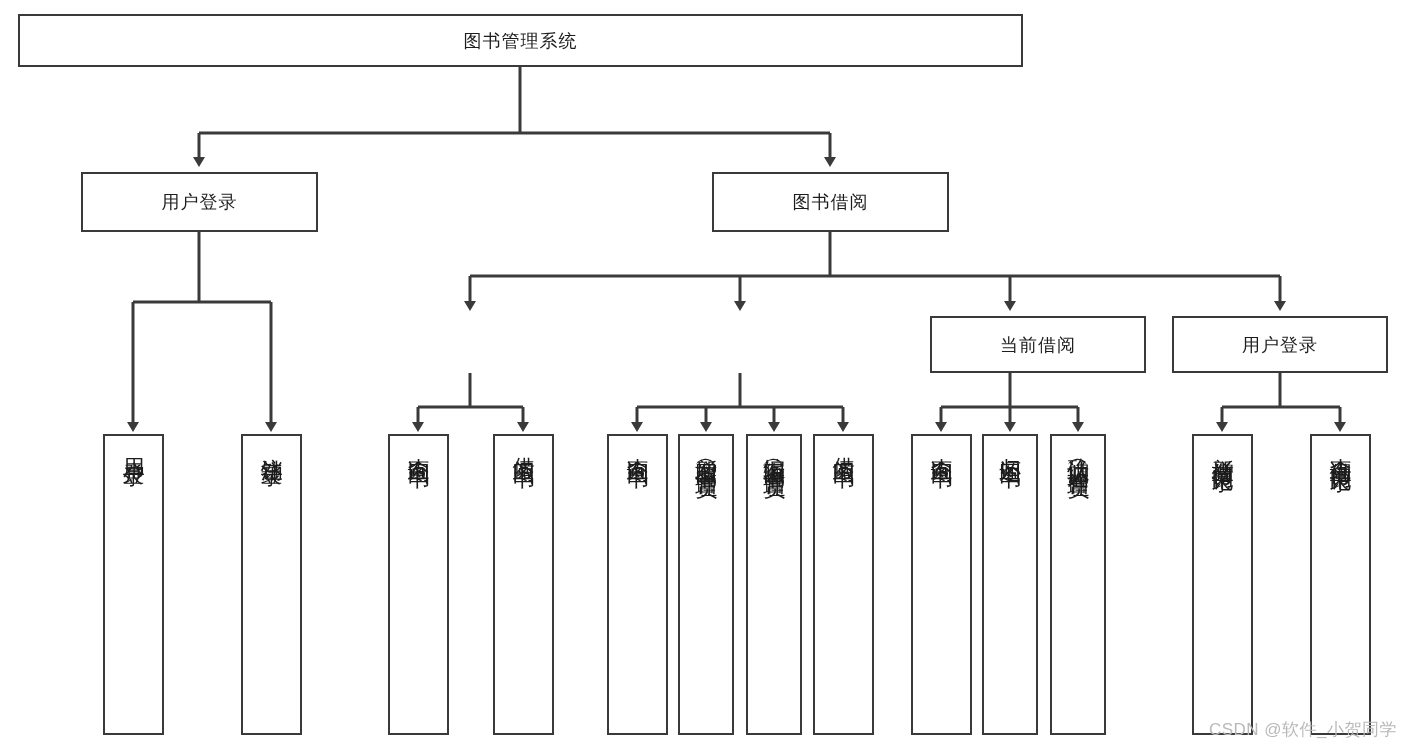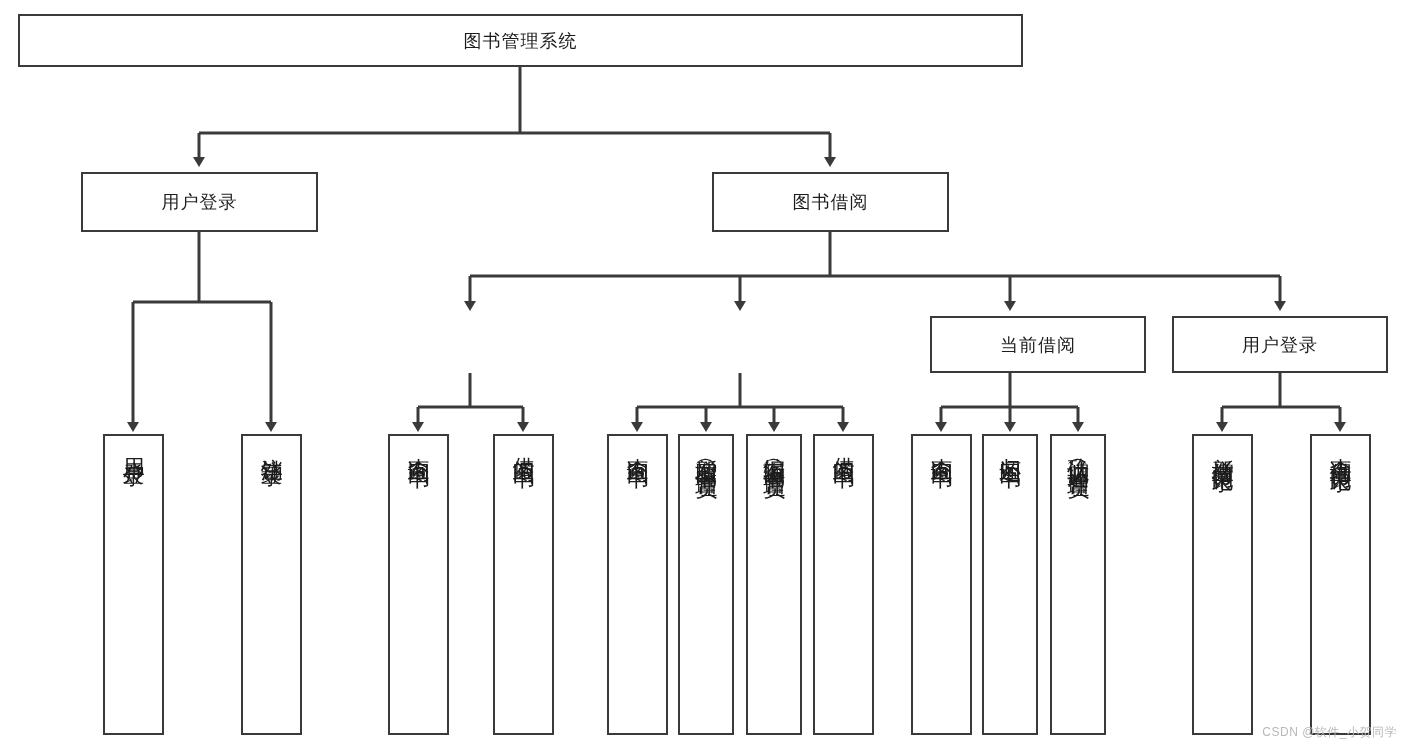--- a/index.html
+++ b/index.html
@@ -48,21 +48,21 @@
     text-orientation: upright;
     font-size: 22px;
     line-height: 1.12;
     letter-spacing: 3px;
     white-space: nowrap;
   }
   .watermark {
     position: absolute;
     right: 8px;
     bottom: 6px;
-    font-size: 12px;
+    font-size: 17px;
     color: #b9b9b9;
     z-index: 5;
     white-space: nowrap;
     letter-spacing: 0.5px;
   }
 </style>
 </head>
 <body>
 
 <div id="canvas">

